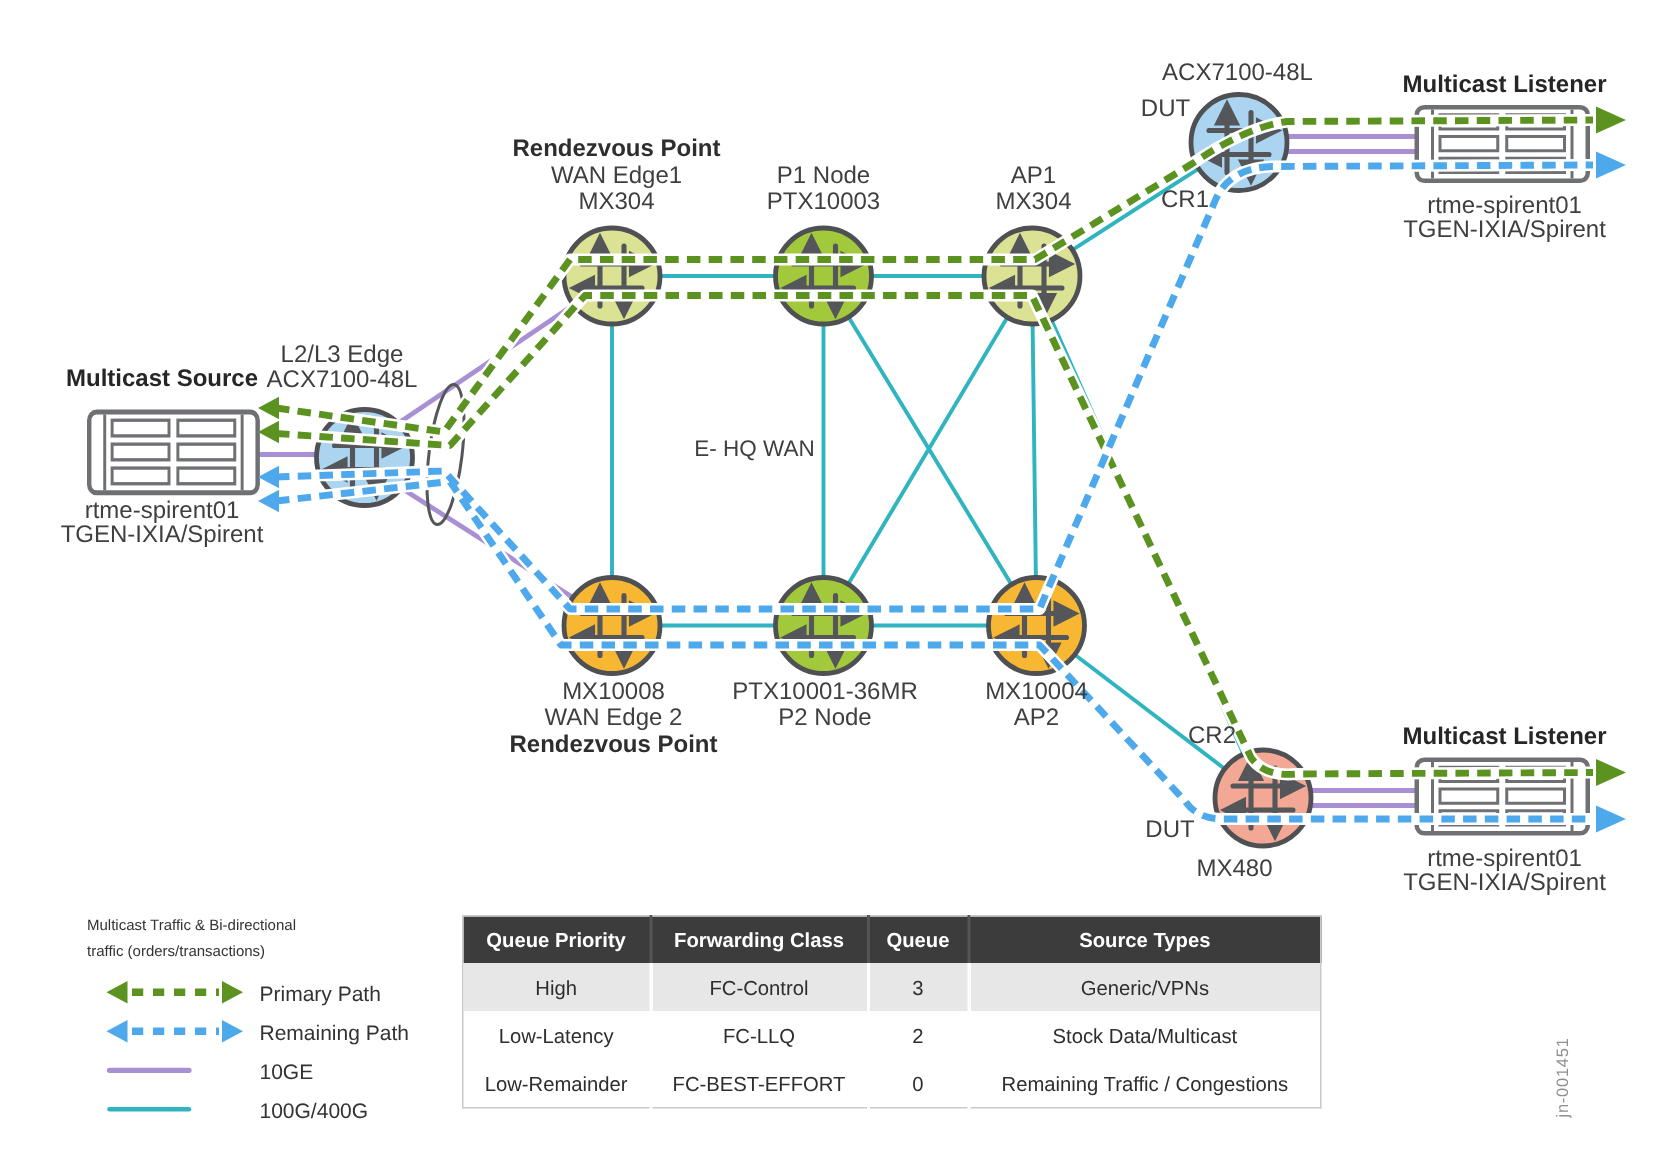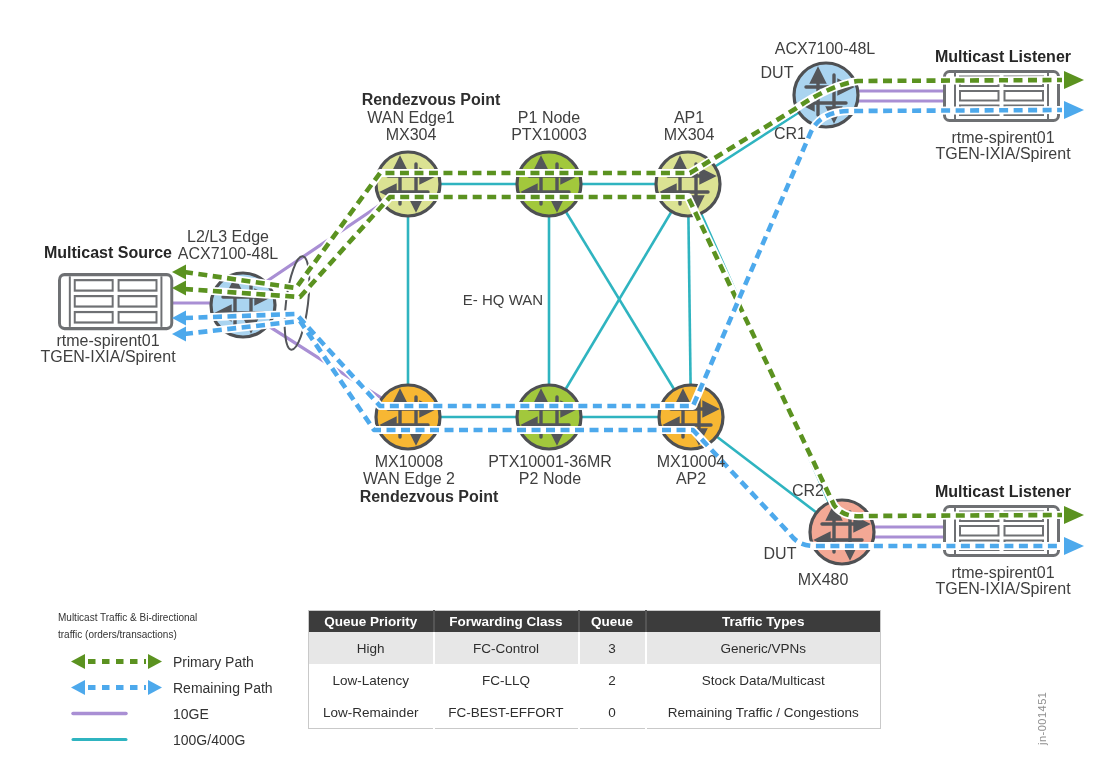--- a/index.html
+++ b/index.html
@@ -5,38 +5,38 @@
   html,body{margin:0;padding:0;background:#ffffff;}
   .canvas{
     position:relative;width:1117px;height:779px;background:#ffffff;overflow:hidden;
     font-family:"Liberation Sans", sans-serif;color:#3f3f3f;
   }
   svg.diagram{position:absolute;left:0;top:0;}
   .lbl{
     position:absolute;transform:translateX(-50%);white-space:nowrap;
     font-size:16px;line-height:15px;color:#3f3f3f;text-align:center;
   }
-  .lbl.b{font-weight:bold;color:#2e2e2e;margin-left:20px;}
+  .lbl.b{font-weight:bold;color:#2e2e2e;}
   .lbl.title{font-size:16px;font-weight:bold;color:#262626;}
   .lbl.wan{font-size:15px;}
   .figure-id{
     position:absolute;left:1036px;top:745px;font-size:11px;color:#8f8f8f;
     transform:rotate(-90deg);transform-origin:0 0;white-space:nowrap;letter-spacing:.5px;
   }
   
   .legend-caption{position:absolute;left:58px;font-size:10px;line-height:17px;white-space:nowrap;color:#333;}
   .legend-row{position:absolute;left:69px;height:17px;display:flex;align-items:center;}
   .legend-row .lab{margin-left:9px;font-size:14px;color:#333;white-space:nowrap;}
   
   .qos{
     position:absolute;left:308px;top:610px;width:572px;border-collapse:collapse;
     font-size:13.5px;table-layout:fixed;border:1px solid #c9c9c9;
   }
   .qos th{
-    background:#3c3c3c;color:#ffffff;font-weight:600;height:21px;padding:0 4px;
+    background:#3c3c3c;color:#ffffff;font-weight:600;height:31px;padding:0 4px;
     border-left:2px solid #555555;
   }
   .qos th:first-child{border-left:none;}
   .qos td{
     height:32px;text-align:center;padding:0 4px;color:#2e2e2e;
     border-left:2px solid #ffffff;overflow:hidden;white-space:nowrap;
   }
   .qos td:first-child{border-left:none;}
   .qos tr.alt td{background:#e7e7e7;}
   .qos col.c1{width:125px}.qos col.c2{width:145px}.qos col.c3{width:67px}.qos col.c4{width:235px}
@@ -230,21 +230,21 @@
         <col class="c1">
         <col class="c2">
         <col class="c3">
         <col class="c4">
       </colgroup>
     <thead>
       <tr>
         <th>Queue Priority</th>
         <th>Forwarding Class</th>
         <th>Queue</th>
-        <th>Traffic Types</th>
+        <th>Source Types</th>
       </tr>
     </thead>
     <tbody>
       <tr class="alt">
         <td>High</td>
         <td>FC-Control</td>
         <td>3</td>
         <td>Generic/VPNs</td>
       </tr>
       <tr>

